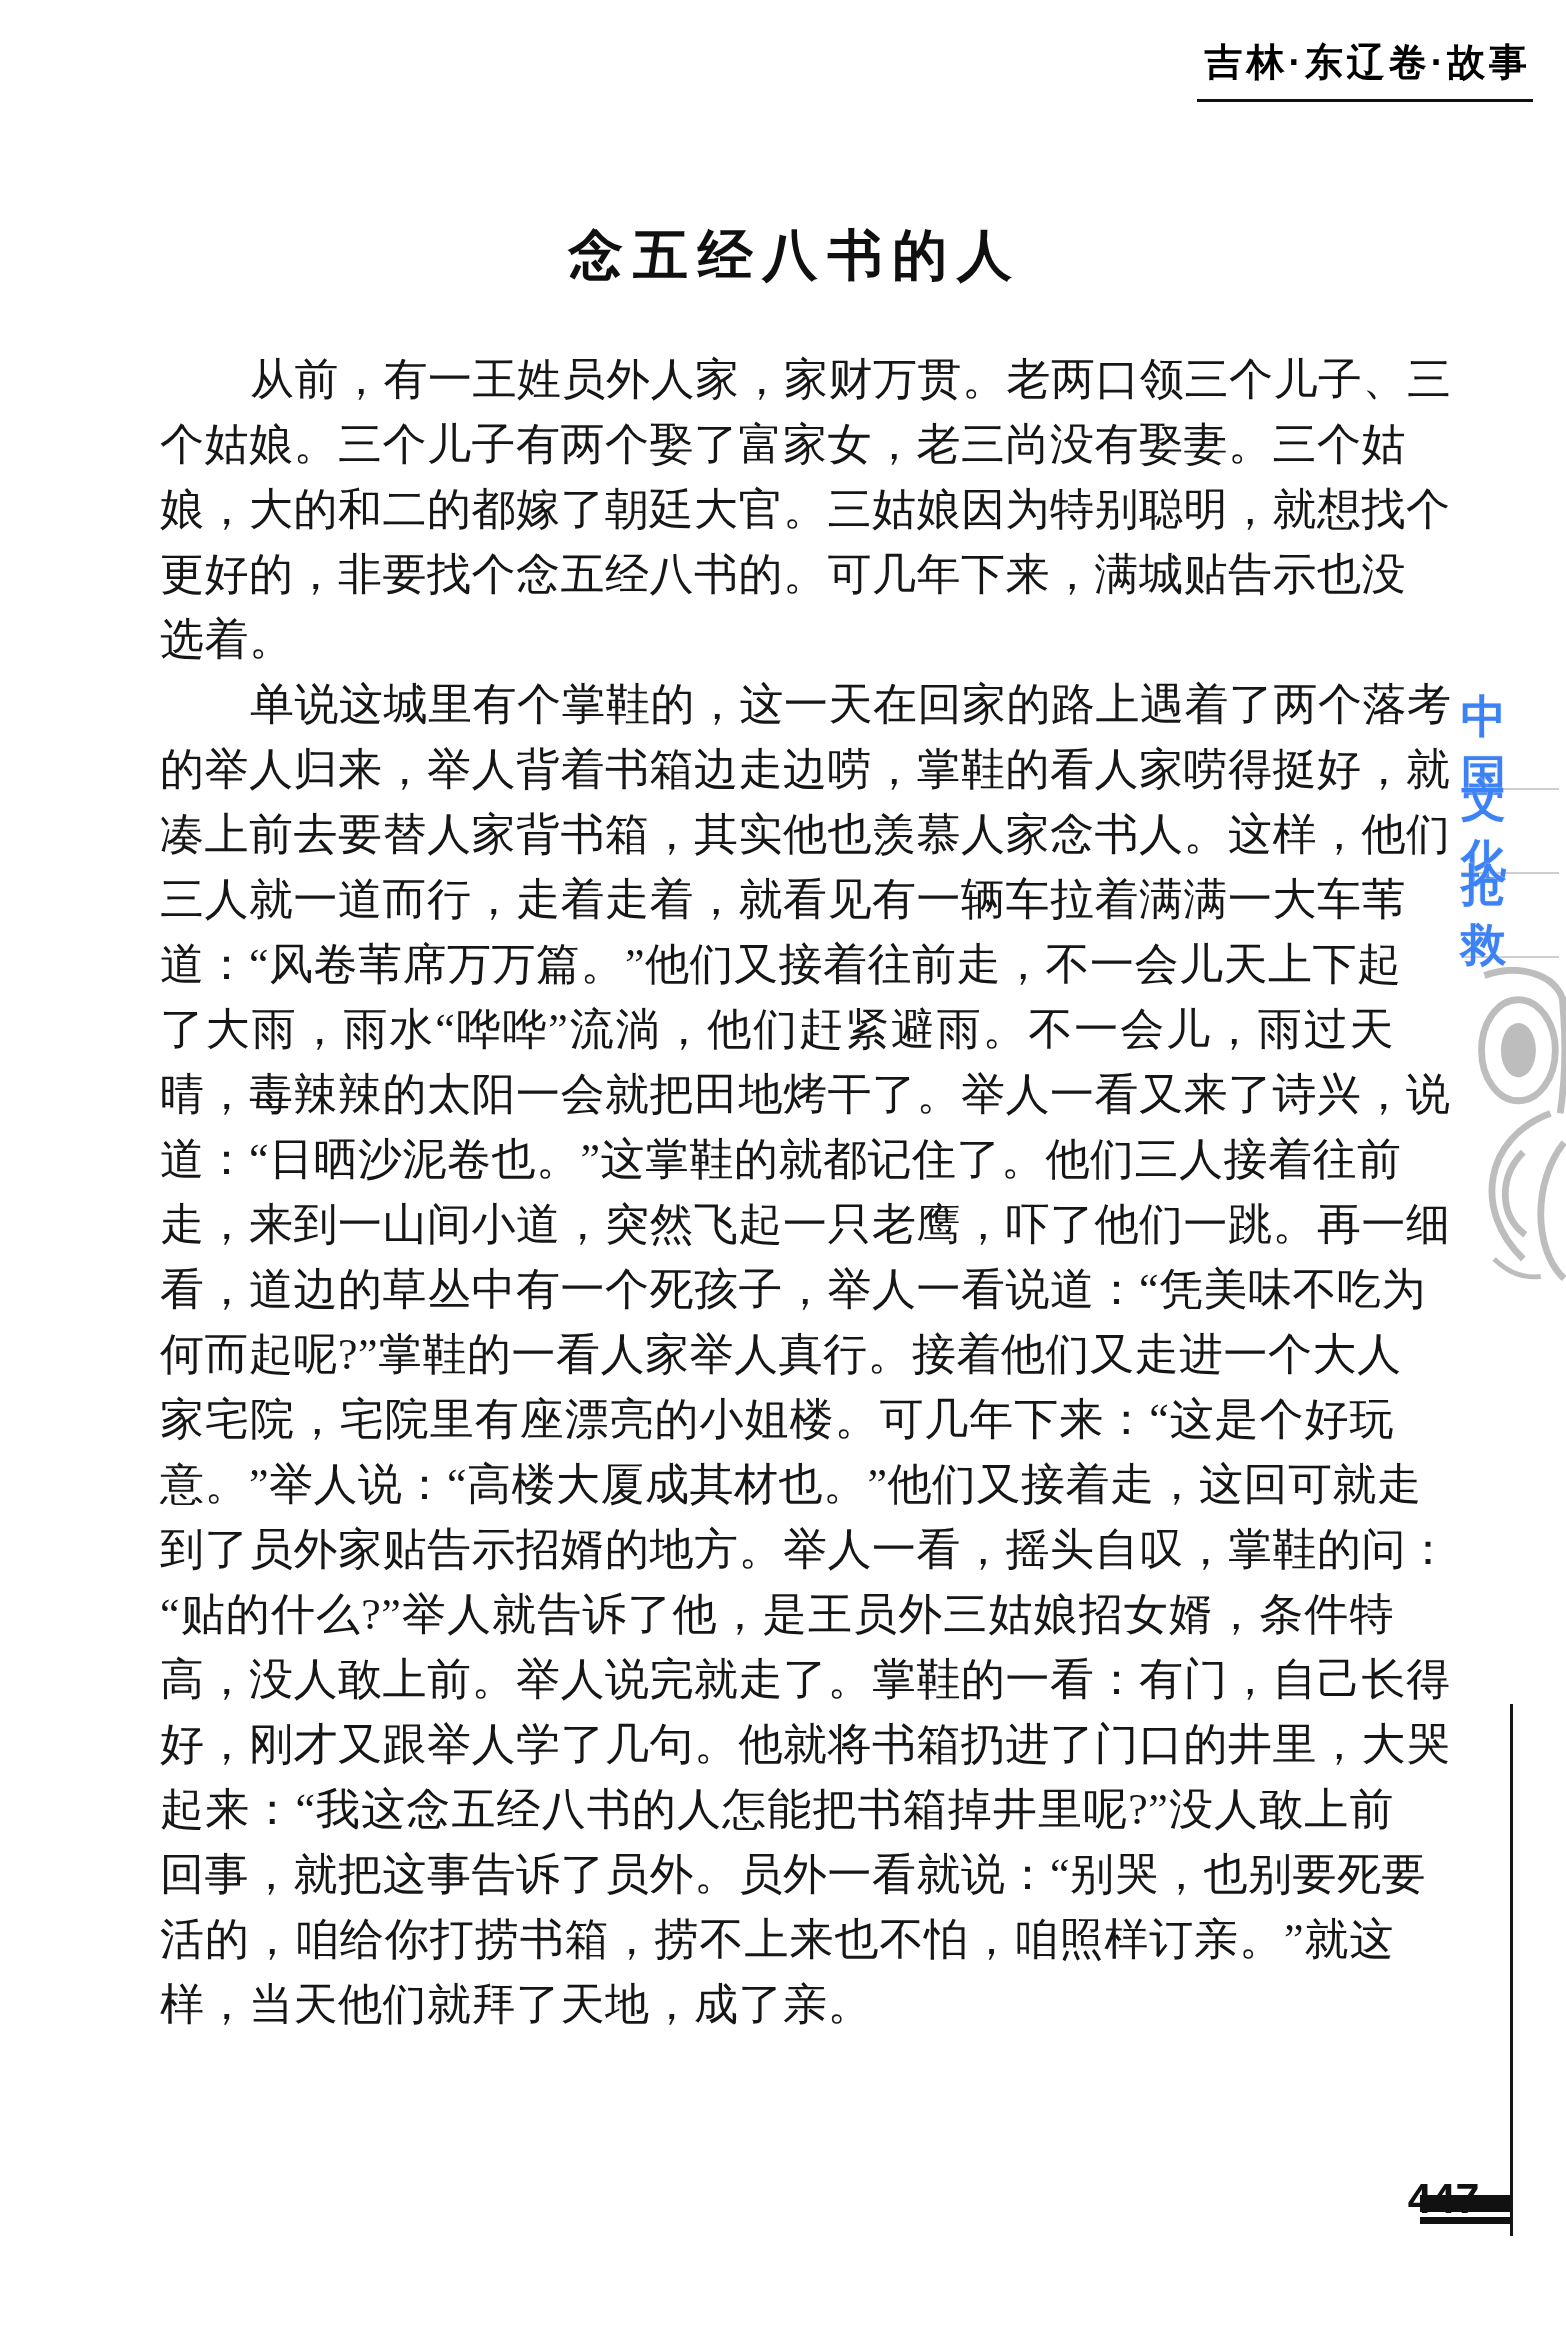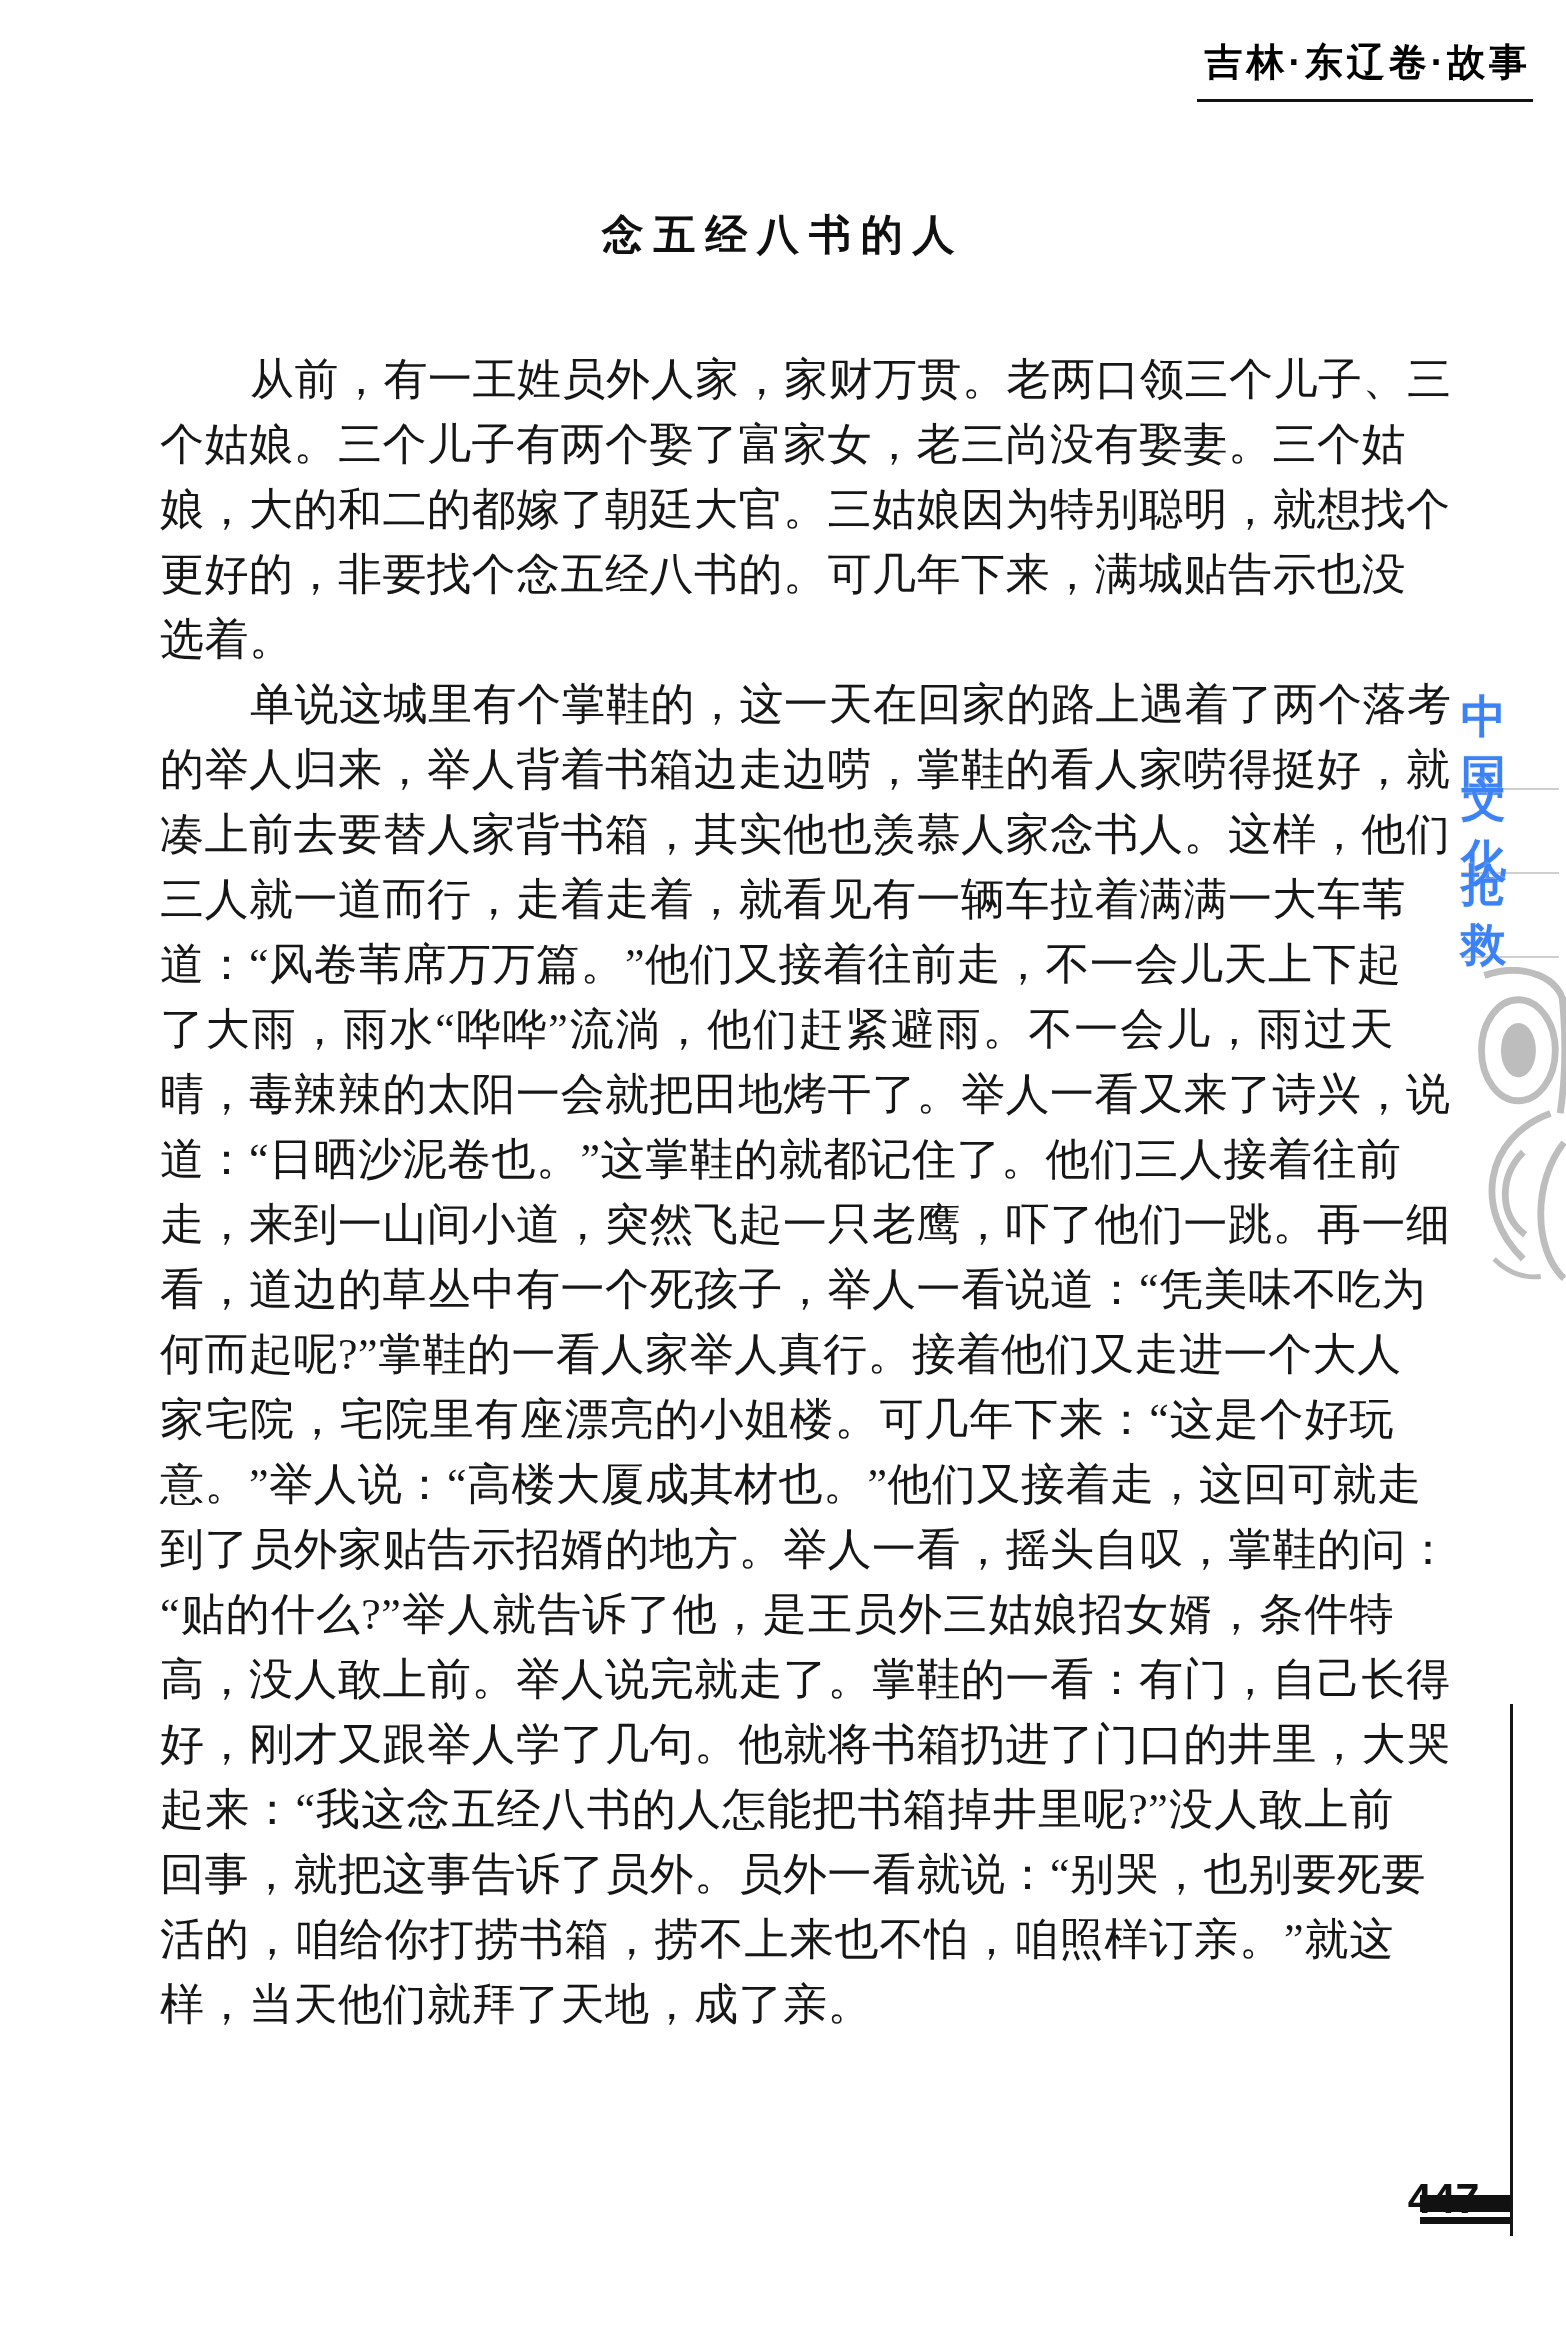--- a/index.html
+++ b/index.html
@@ -25,25 +25,25 @@
   }
   .head-rule{
     position:absolute;
     top:99px;left:1197px;width:336px;height:2.9px;
     background:#111;
   }
   
   .story-title{
     position:absolute;
     top:207px;left:166px;width:1234px;
-    margin:0;
+    margin:12px;
     text-align:center;
     font-family:"Liberation Sans", sans-serif;
     font-weight:900;
-    font-size:42px;
+    font-size:55px;
     letter-spacing:9.8px;
     color:#101010;
   }
   
   .body-text{
     position:absolute;
     top:347px;left:160px;width:1234px;
   }
   .line{
     height:65px;

